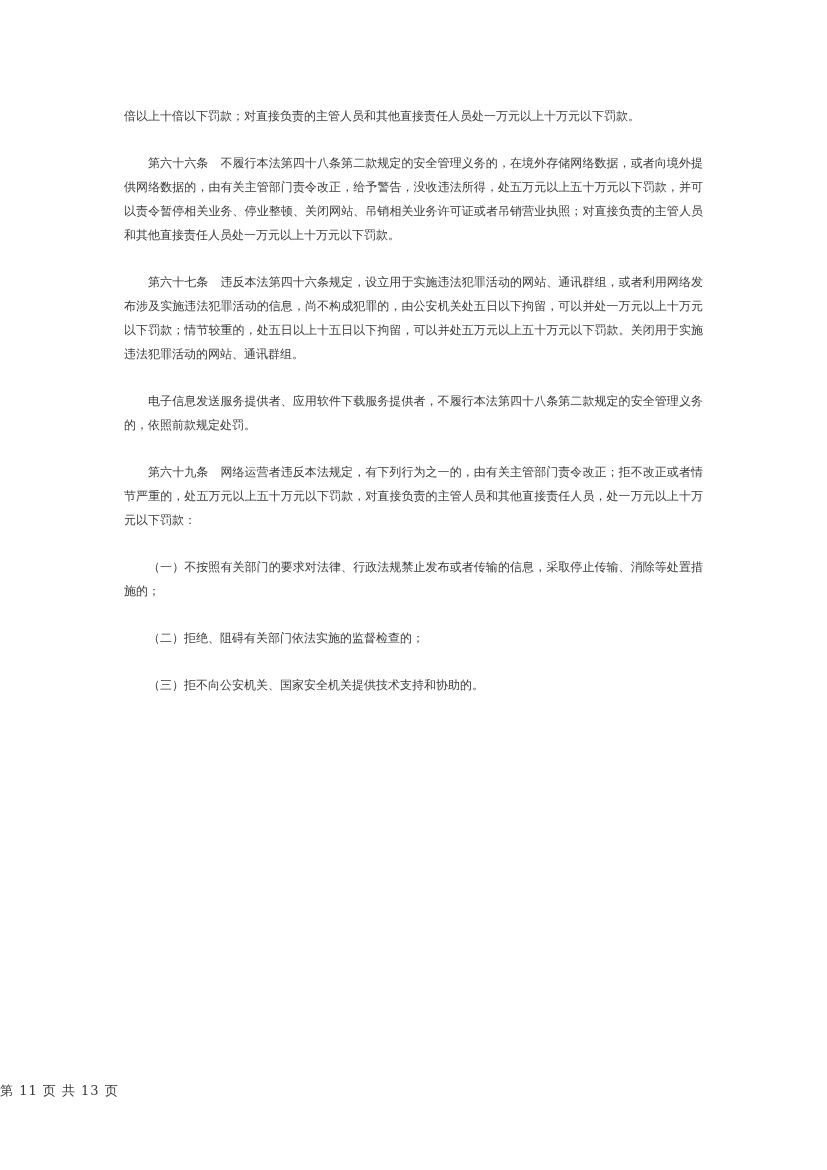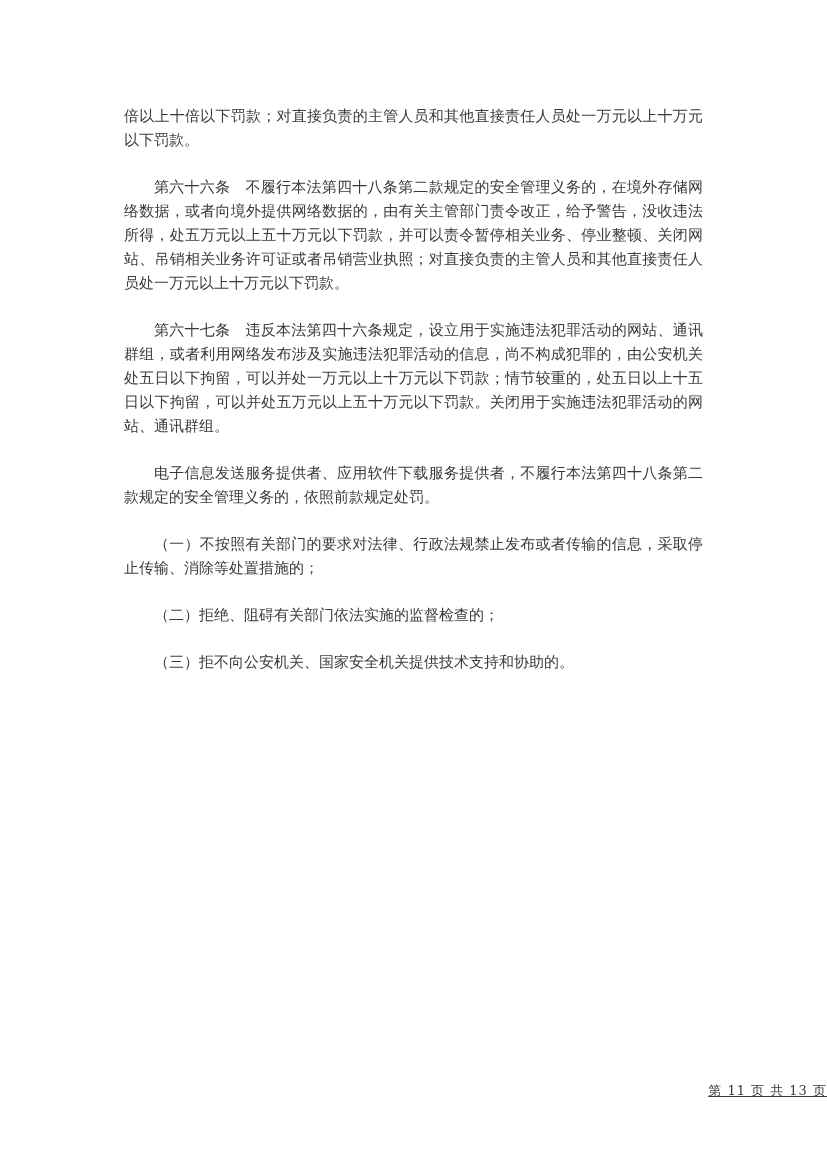--- a/index.html
+++ b/index.html
@@ -17,51 +17,51 @@
     color: var(--text-color, #3a3a3a);
   }
   .content {
     position: absolute;
     left: 124px;
     top: 104px;
     width: 579px;
   }
   .para {
     margin: 23px 0 0 0;
-    font-size: 15px;
+    font-size: 12px;
     line-height: 24px;
     text-align: justify;
     text-indent: 2em;
     word-break: break-all;
   }
   .para.continuation {
     margin-top: 0;
     text-indent: 0;
   }
   .footer {
     position: absolute;
     top: 1082px;
     left: 0;
     width: 100%;
-    text-align: right;
+    text-align: left;
     font-size: 13px;
     line-height: 18px;
     letter-spacing: 1px;
-    text-decoration: underline;
   }
 </style>
 </head>
 <body>
 
 <div class="page">
   <main class="content">
     <p class="para continuation">倍以上十倍以下罚款；对直接负责的主管人员和其他直接责任人员处一万元以上十万元以下罚款。</p>
     <p class="para">第六十六条　不履行本法第四十八条第二款规定的安全管理义务的，在境外存储网络数据，或者向境外提供网络数据的，由有关主管部门责令改正，给予警告，没收违法所得，处五万元以上五十万元以下罚款，并可以责令暂停相关业务、停业整顿、关闭网站、吊销相关业务许可证或者吊销营业执照；对直接负责的主管人员和其他直接责任人员处一万元以上十万元以下罚款。</p>
     <p class="para">第六十七条　违反本法第四十六条规定，设立用于实施违法犯罪活动的网站、通讯群组，或者利用网络发布涉及实施违法犯罪活动的信息，尚不构成犯罪的，由公安机关处五日以下拘留，可以并处一万元以上十万元以下罚款；情节较重的，处五日以上十五日以下拘留，可以并处五万元以上五十万元以下罚款。关闭用于实施违法犯罪活动的网站、通讯群组。</p>
     <p class="para">电子信息发送服务提供者、应用软件下载服务提供者，不履行本法第四十八条第二款规定的安全管理义务的，依照前款规定处罚。</p>
+    <p class="para">第六十九条　网络运营者违反本法规定，有下列行为之一的，由有关主管部门责令改正；拒不改正或者情节严重的，处五万元以上五十万元以下罚款，对直接负责的主管人员和其他直接责任人员，处一万元以上十万元以下罚款：</p>
     <p class="para">（一）不按照有关部门的要求对法律、行政法规禁止发布或者传输的信息，采取停止传输、消除等处置措施的；</p>
     <p class="para">（二）拒绝、阻碍有关部门依法实施的监督检查的；</p>
     <p class="para">（三）拒不向公安机关、国家安全机关提供技术支持和协助的。</p>
   </main>
   <footer class="footer">
     <span>第 11 页 共 13 页</span>
   </footer>
 </div>
 
 </body></html>

